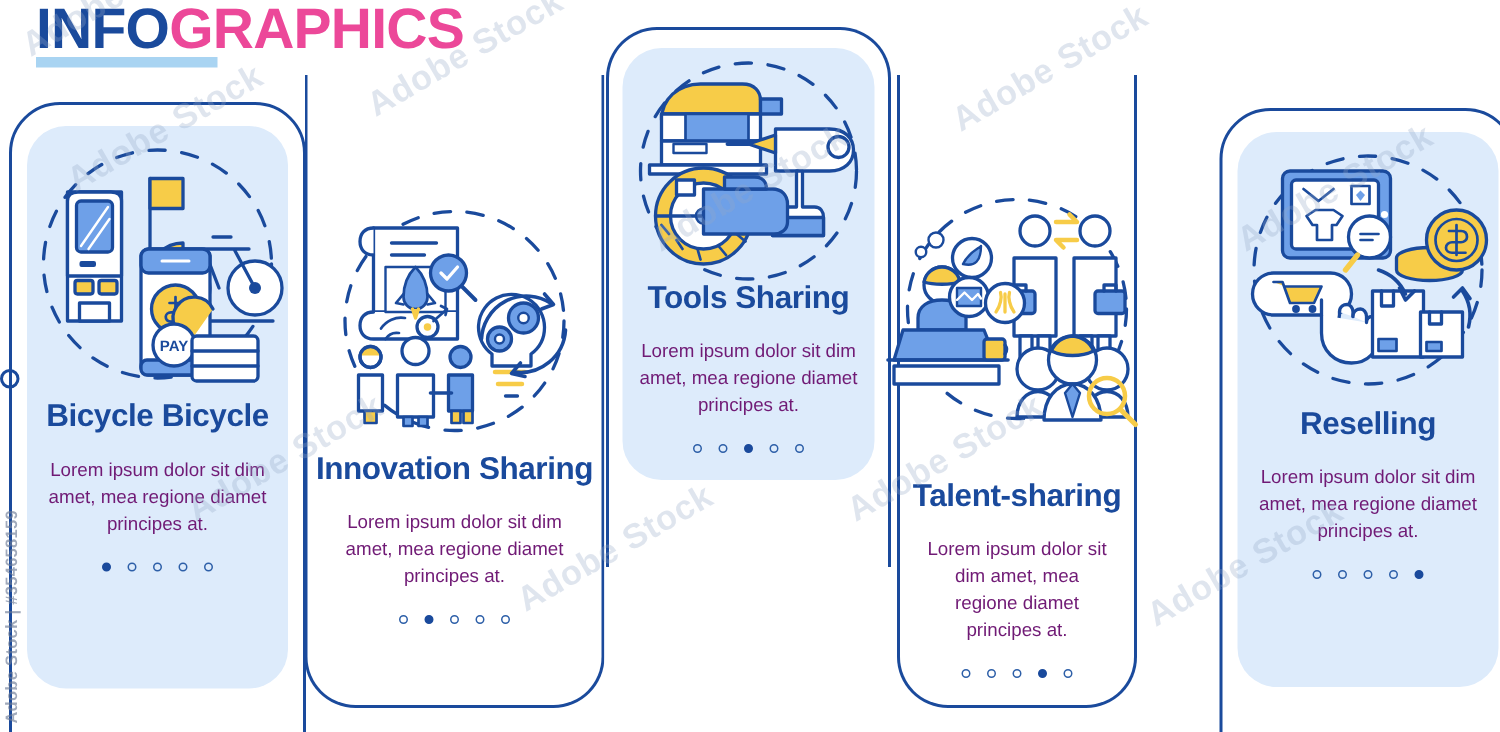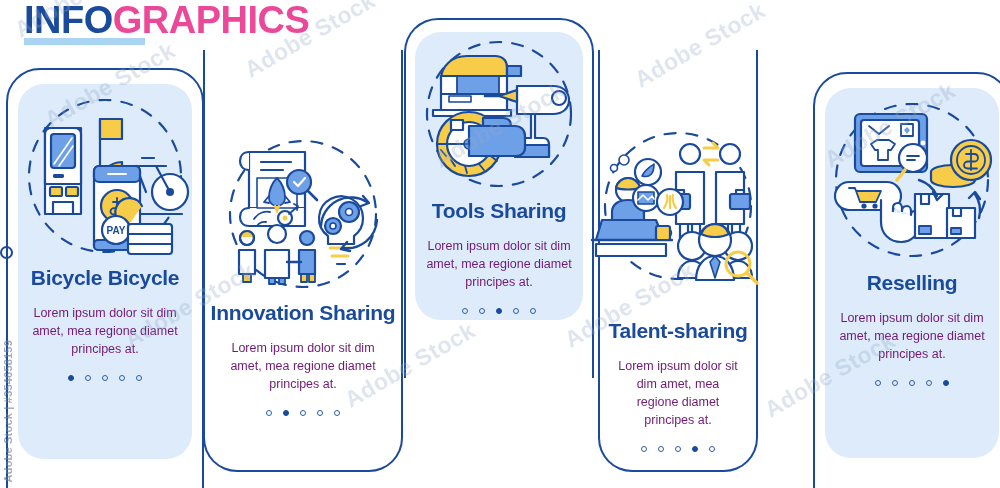--- a/index.html
+++ b/index.html
@@ -241,21 +241,21 @@
           <circle cx="58" cy="108" r="5" fill="#6ea0e8" stroke="#1a4a9c" stroke-width="1.6"></circle>
           <path d="M26 108h64"></path>
           <path d="M30 114l5 6M40 124l4 6M54 130l2 7M68 128l5 6M80 120l6 5" stroke-width="1.8"></path>
           <path d="M58 90h46c6 0 10 4 10 10v12c0 5-4 8-9 8H58z" fill="#6ea0e8" stroke="#1a4a9c"></path>
           <path d="M72 82h20c5 0 8 3 8 8H72z" fill="#6ea0e8" stroke="#1a4a9c"></path>
           <path d="M40 84h12v10H40z" fill="#fff" stroke="#1a4a9c"></path>
         </g>
       </svg>
     </div>
 
-    <div class="card-body" style="top:180px;">
+    <div class="card-body" style="top:168px;">
       <div class="card-title">Tools Sharing</div>
       <div class="card-desc">Lorem ipsum dolor sit dim amet, mea regione diamet principes at.</div>
       <div class="dots">
         <span class="dot"></span>
         <span class="dot"></span>
         <span class="dot on"></span>
         <span class="dot"></span>
         <span class="dot"></span>
       </div>
     </div>

